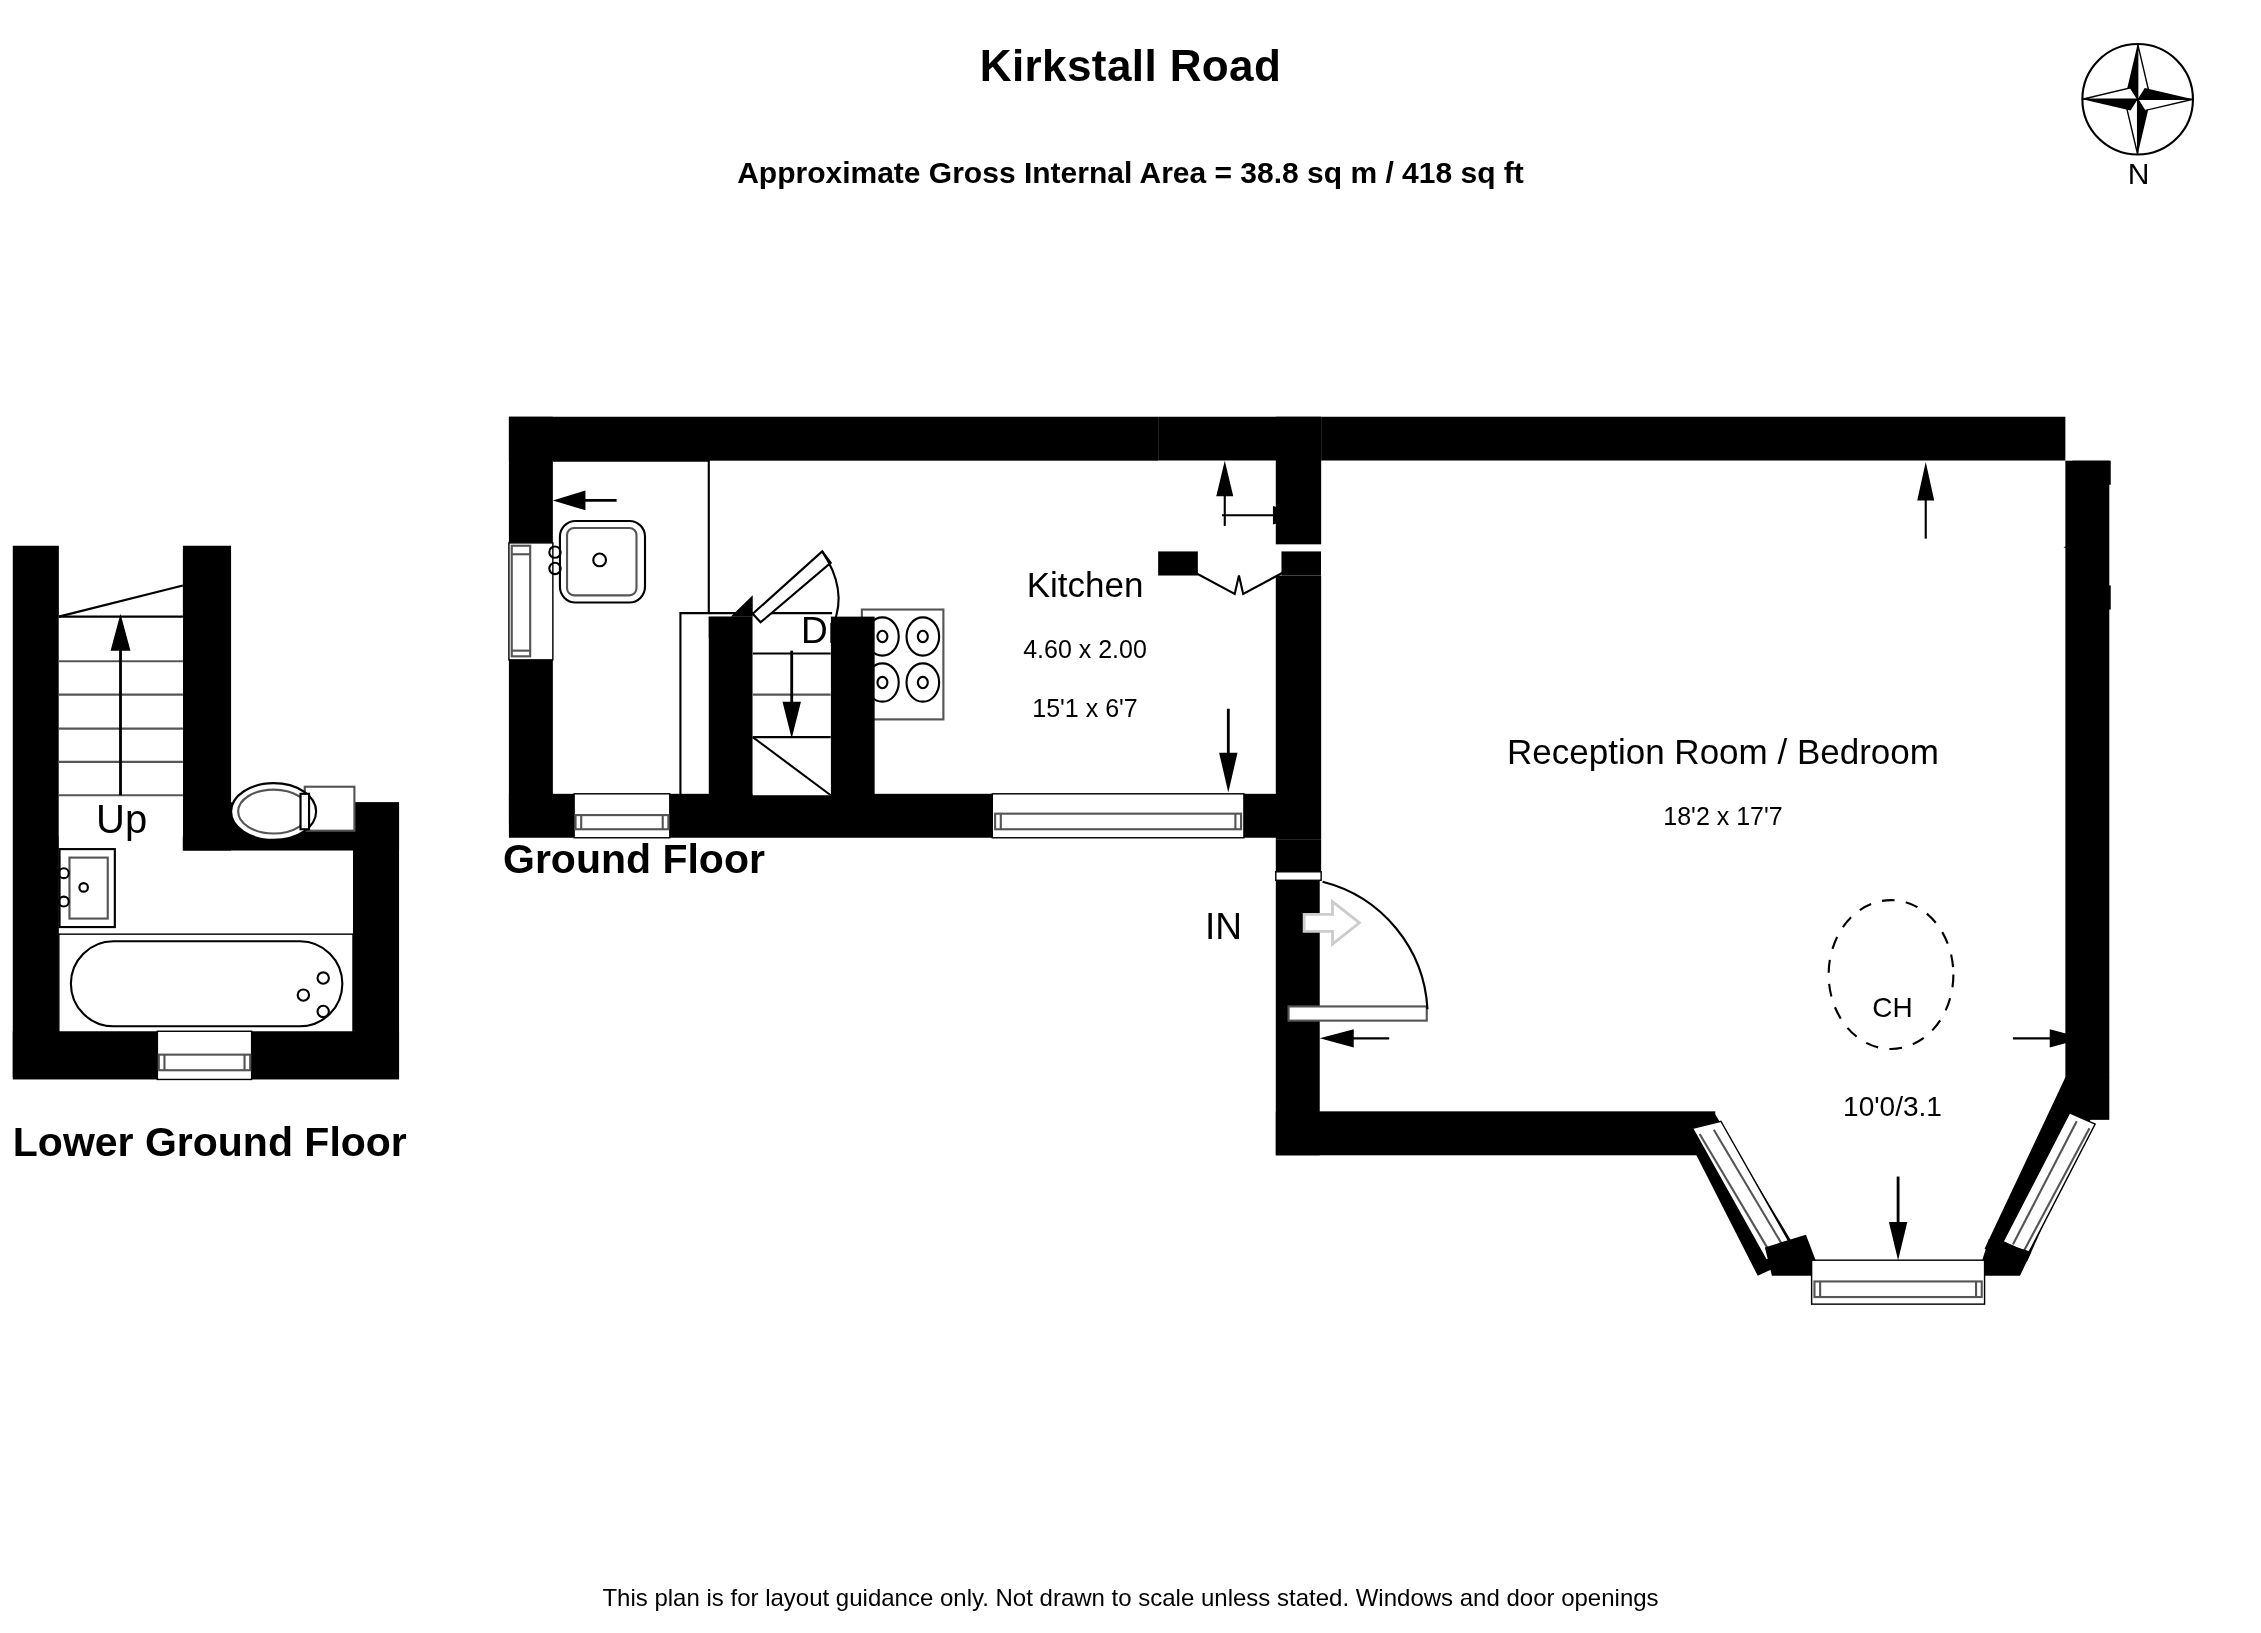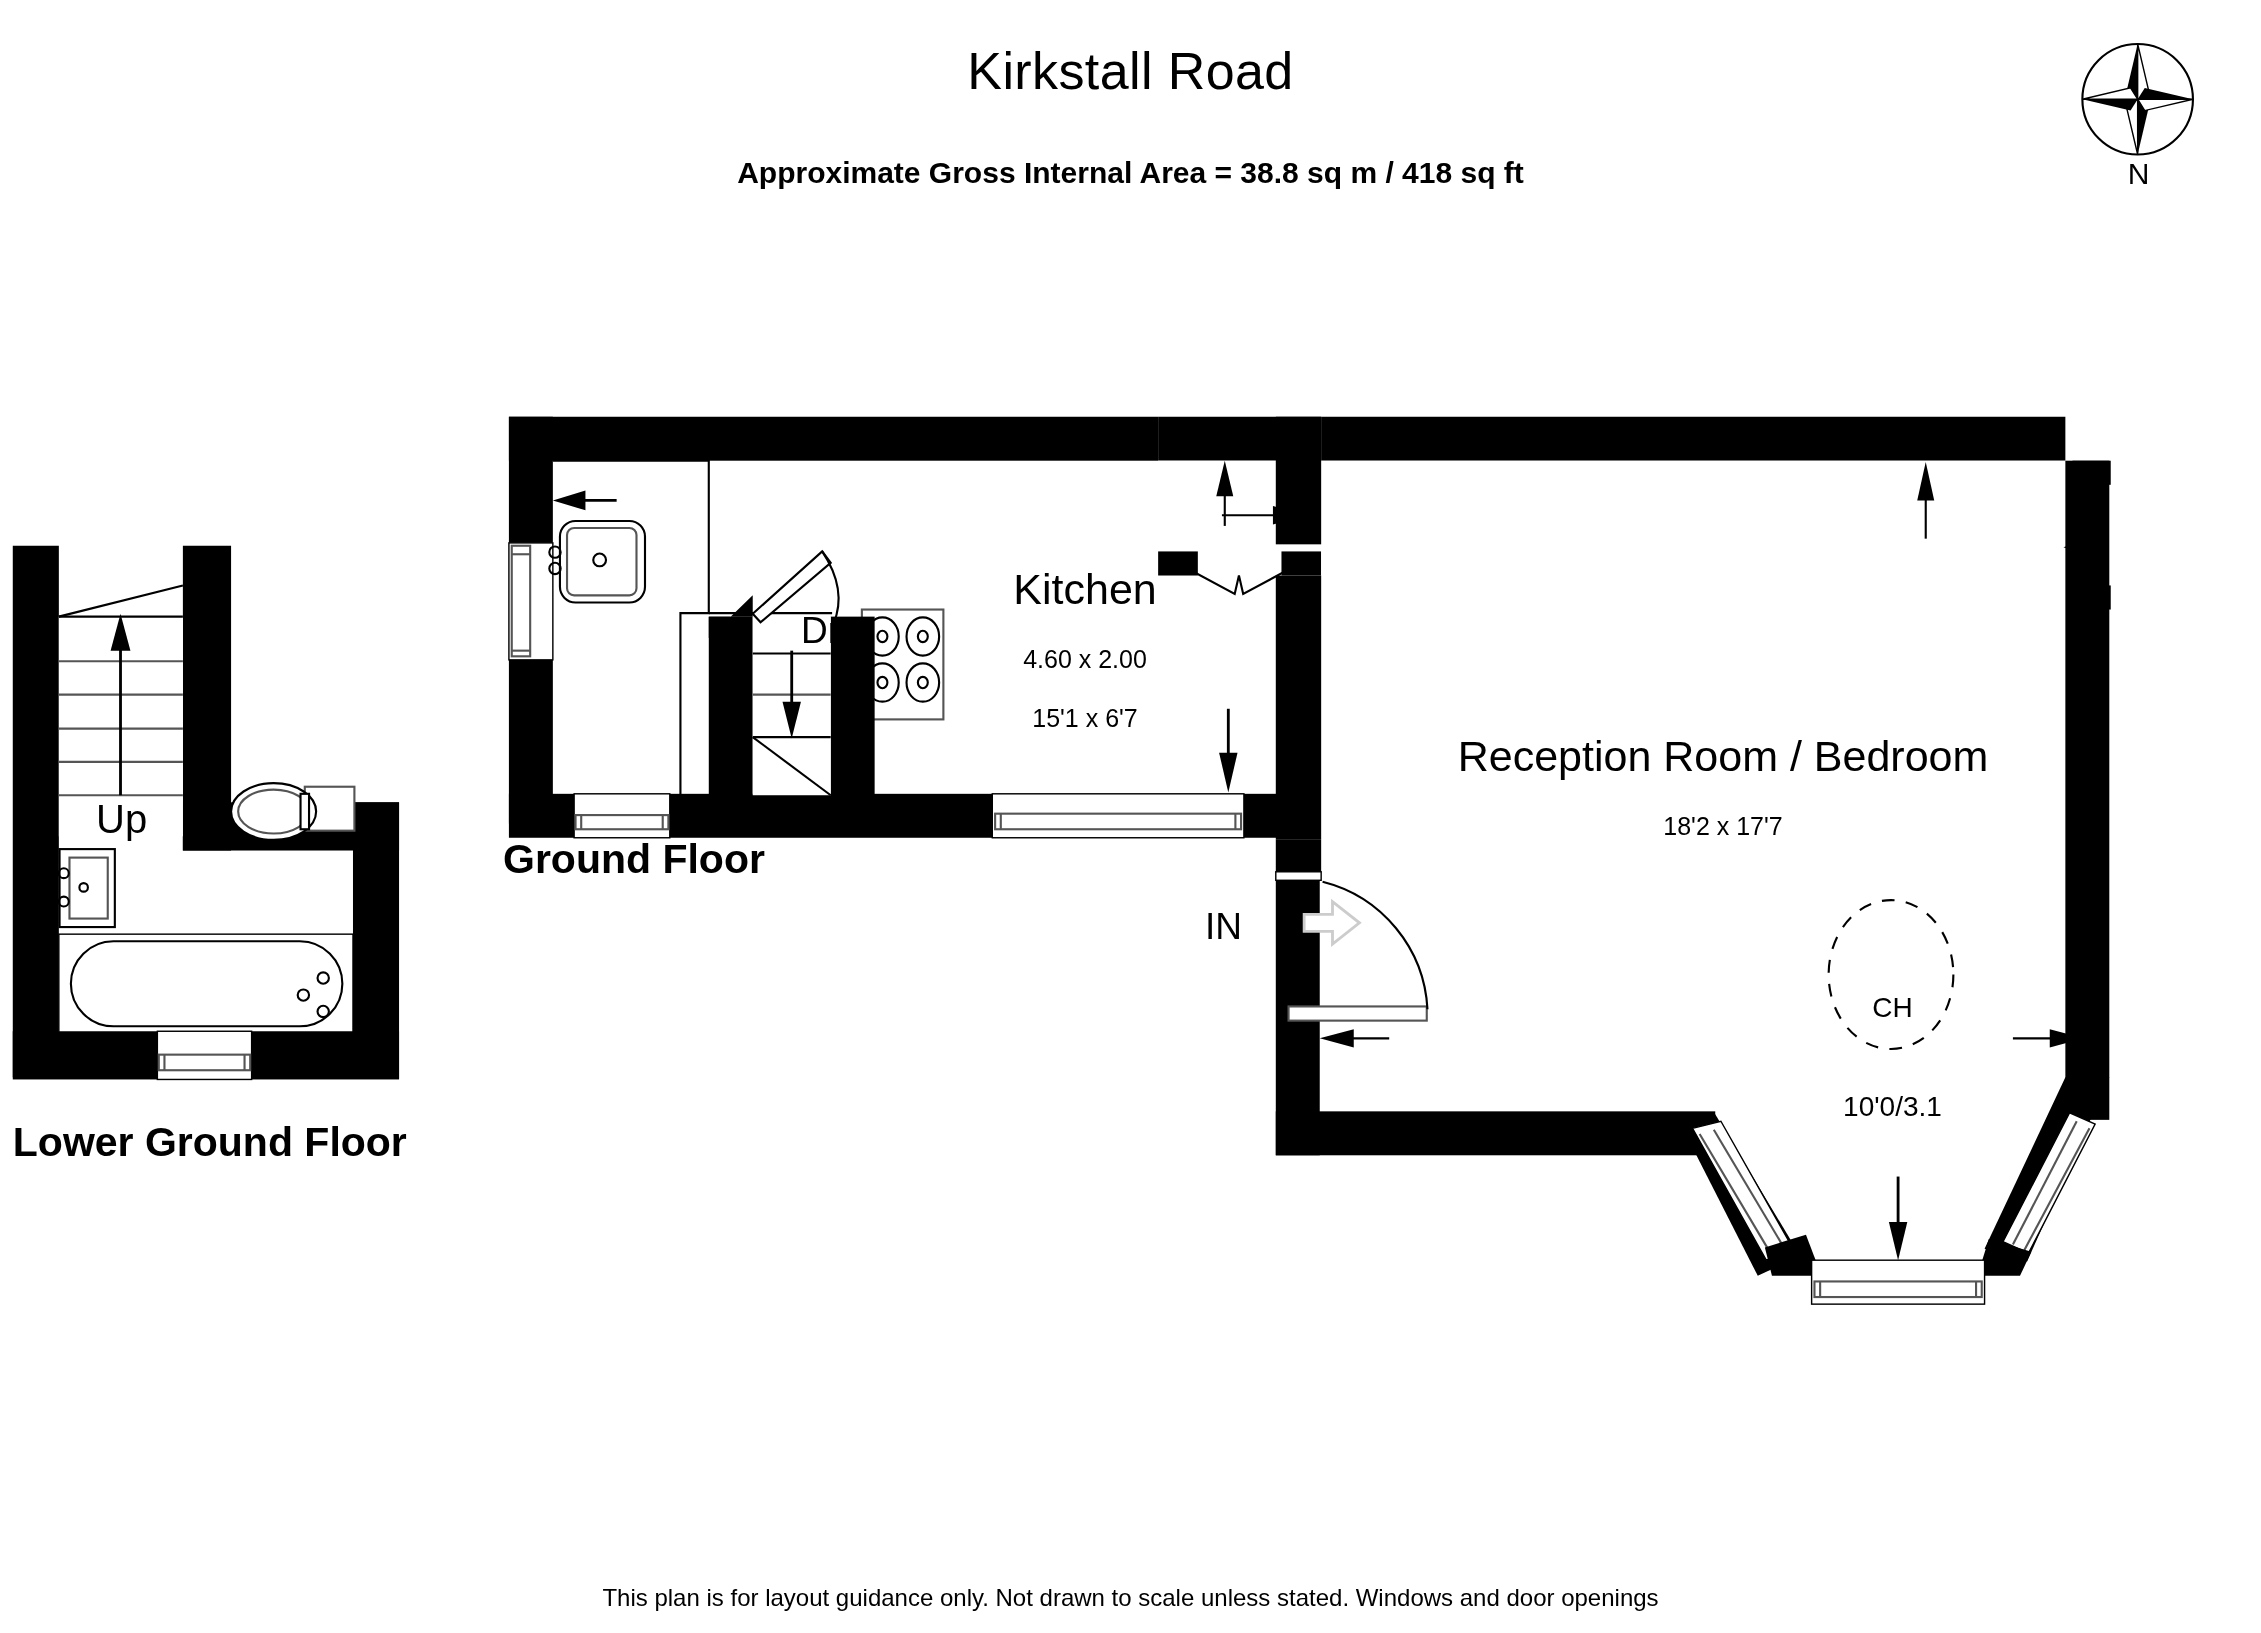--- a/index.html
+++ b/index.html
@@ -16,22 +16,22 @@
     width: 2261px;
     height: 1633px;
     background: #ffffff;
     overflow: hidden;
   }
   .txt { position: absolute; white-space: pre; color: #000; }
 
   #plan-title {
     left: 0; right: 0; top: 41px;
     text-align: center;
-    font-size: 52px;
-    font-weight: normal;
+    font-size: 44px;
+    font-weight: bold;
     letter-spacing: 0.4px;
   }
   #plan-subtitle {
     left: 0; right: 0; top: 156px;
     text-align: center;
     font-size: 30px;
     font-weight: bold;
   }
   #compass-label {
     left: 2110px; top: 157px;
@@ -44,21 +44,21 @@
     width: 2261px; height: 1633px;
   }
   .floor-label {
     font-size: 41px;
     font-weight: bold;
   }
   #label-ground-floor { left: 503px; top: 836px; }
   #label-lower-ground-floor { left: 12.8px; top: 1119px; text-align: right; }
 
   .room-label { font-size: 25px; text-align: center; }
-  .room-name  { font-size: 43px; }
+  .room-name  { font-size: 35px; }
   #kitchen-block { left: 943px; top: 535px; width: 284px; text-align: center; line-height: 1.24; }
   #reception-block { left: 1411px; top: 702px; width: 624px; text-align: center; line-height: 1.24; }
 
   #ch-block {
     left: 1836px; top: 925px; width: 113px;
     text-align: center; font-size: 28px; line-height: 1.18;
   }
   #label-up { left: 96px; top: 797px; font-size: 40px; }
   #label-dn { left: 801px; top: 610px; font-size: 37px; }
   #label-in { left: 1205px; top: 906px; font-size: 37px; }

